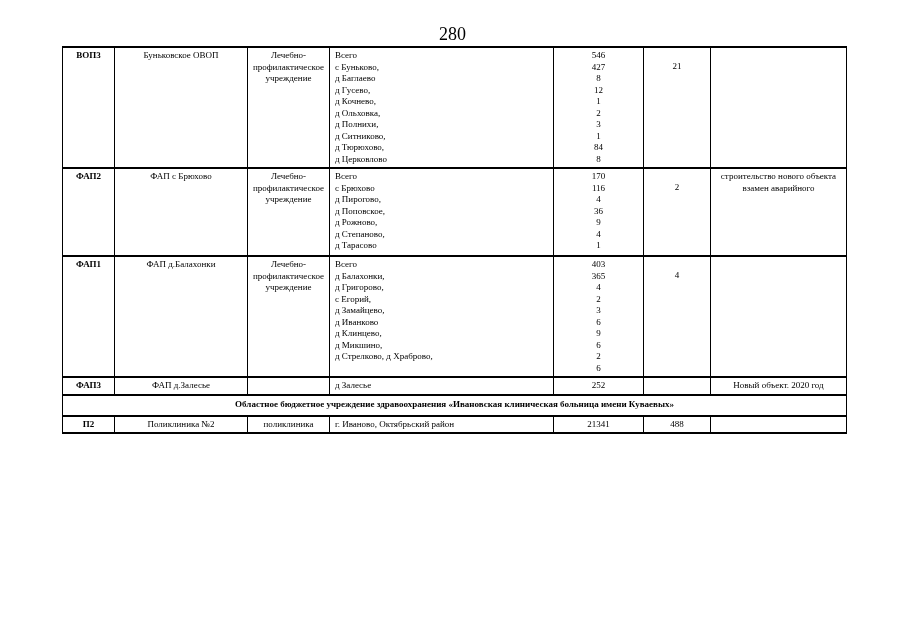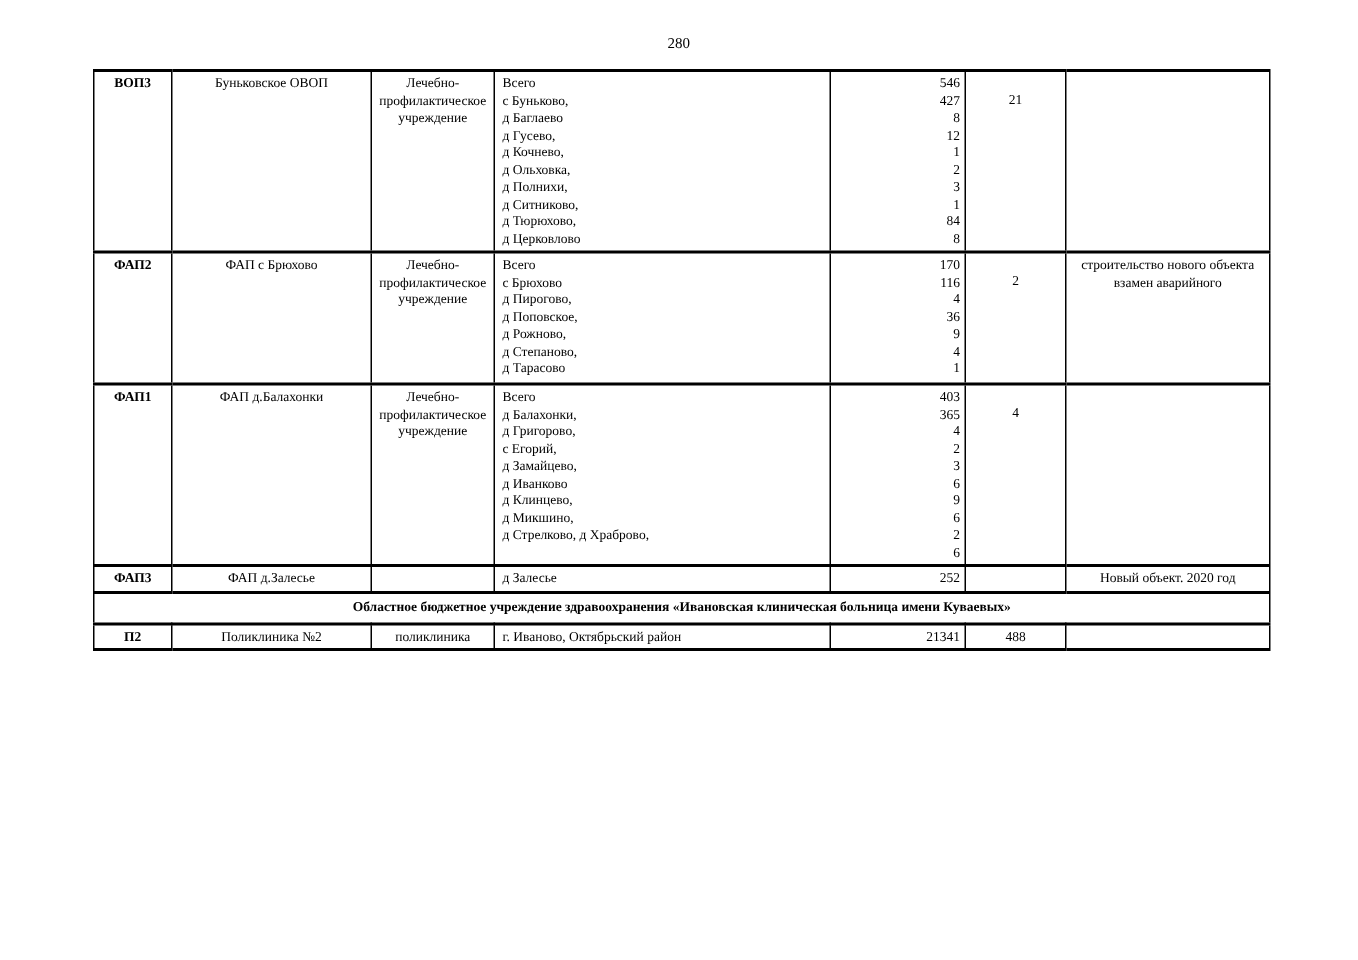--- a/index.html
+++ b/index.html
@@ -3,38 +3,38 @@
 <meta charset="utf-8">
 <style>
   html,body{margin:0;padding:0;}
   body{
     width:905px;height:640px;background:#ffffff;color:#000;
     font-family:"Liberation Serif","DejaVu Serif",serif;
     position:relative;overflow:hidden;
   }
   .page-number{
     position:absolute;top:24px;left:0;right:0;
-    text-align:center;font-size:10px;
+    text-align:center;font-size:18px;
   }
   table.doc-table{
     position:absolute;left:62px;top:46px;
     width:784px;table-layout:fixed;border-collapse:collapse;
     font-size:9px;line-height:11.5px;
   }
   td{
     border:1px solid #000;
     border-top-width:2px;border-bottom-width:2px;
     vertical-align:top;padding:2px 3px;
     white-space:pre-line;overflow:hidden;
   }
   .c-code{text-align:center;font-weight:bold;}
   .c-name{text-align:center;}
   .c-type{text-align:center;}
   .c-loc{text-align:left;padding-left:5px;margin-left:47px;}
-  .c-num1{text-align:right;}
+  .c-num1{text-align:center;}
   .c-num2{text-align:center;}
   .c-note{text-align:center;}
   .v2{padding-top:13px;}
   .bold{font-weight:bold;}
   .c-section{text-align:center;font-weight:bold;vertical-align:middle;padding:2px;}
   tr.r0{height:118px;}
   tr.r1{height:88px;}
   tr.r2{height:115px;}
   tr.r3{height:16px;}
   tr.rs{height:21px;}

